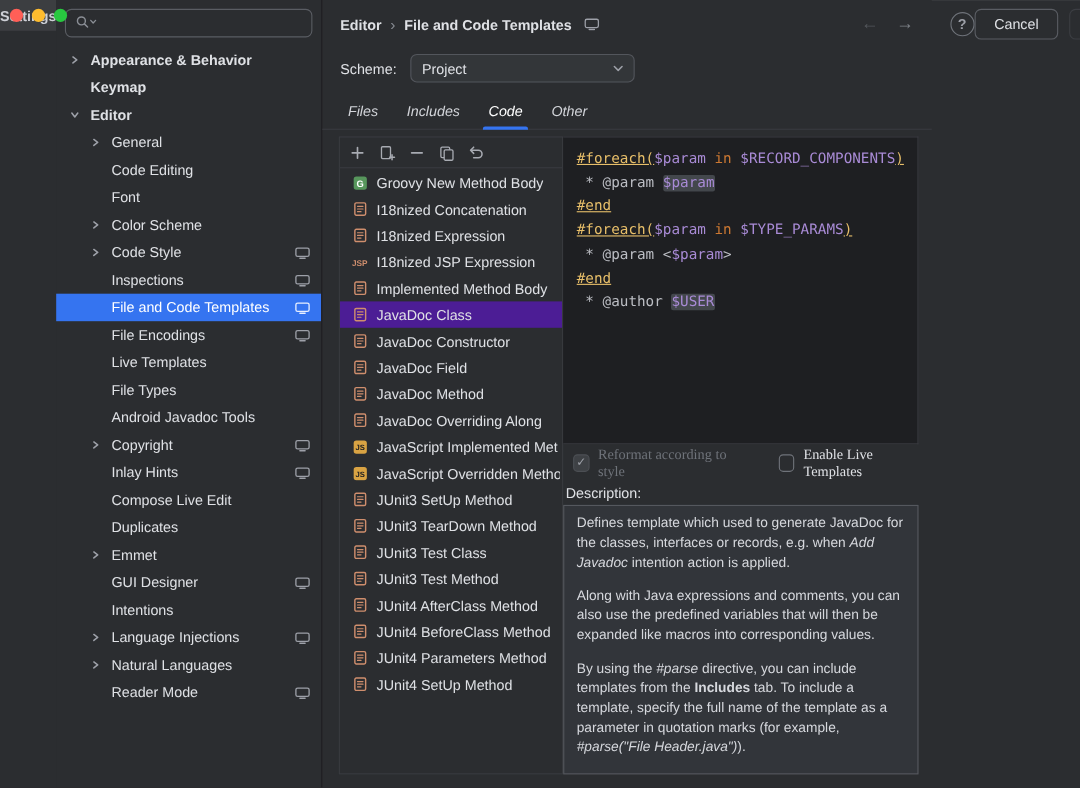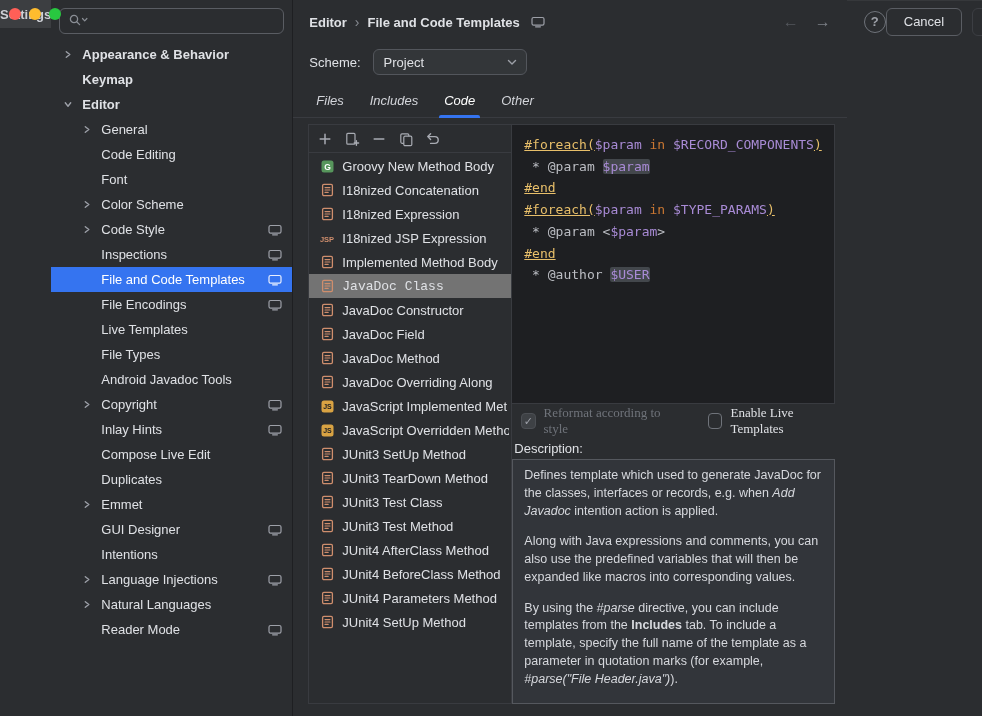--- a/index.html
+++ b/index.html
@@ -38,36 +38,36 @@
   .main{flex:1;display:flex;flex-direction:column;min-width:0;min-height:0;}
   .header-row{height:44px;flex:0 0 44px;display:flex;align-items:center;padding:0 16px;}
   .breadcrumb{display:flex;align-items:center;gap:8px;font-weight:bold;}
   .bc-sep{color:#878b92;font-weight:normal;font-size:14px;}
   .bc-badge{color:#9da0a8;display:inline-flex;margin-left:3px;}
   .nav-arrows{margin-left:auto;display:flex;gap:16px;font-size:16px;line-height:1;}
   .nav-back{color:#54575c;}
   .nav-fwd{color:#7d8187;}
 
   .scheme-row{height:36px;flex:0 0 36px;display:flex;align-items:center;gap:12px;padding:0 16px;}
-  .combo{width:154px;height:26px;background:#333639;border:1px solid #53565c;border-radius:6px;display:flex;align-items:center;padding:0 9px 0 10px;}
+  .combo{width:204px;height:26px;background:#333639;border:1px solid #53565c;border-radius:6px;display:flex;align-items:center;padding:0 9px 0 10px;}
   .combo-chev{margin-left:auto;color:#9da0a8;display:inline-flex;}
 
   .tabs{height:38px;flex:0 0 38px;display:flex;align-items:flex-end;padding:0 10px;border-bottom:1px solid #393b40;}
   .tab{padding:0 13px;height:34px;display:flex;align-items:center;position:relative;color:#d3d5da;font-style:italic;}
   .tab.active{color:#ffffff;justify-content:flex-end;}
   .tab.active::after{content:"";position:absolute;left:8px;right:8px;bottom:-1px;height:3px;background:#3574f0;border-radius:2px 2px 0 0;}
 
   
   .content{flex:1;display:flex;margin:6px 12px 12px 15px;min-height:0;}
   .list-panel{width:204px;flex:0 0 204px;display:flex;flex-direction:column;border:1px solid #393b40;background:#2b2d30;min-height:0;}
   .list-toolbar{height:28px;flex:0 0 28px;display:flex;align-items:center;gap:7px;padding:0 6px;border-bottom:1px solid #393b40;color:#a8abb2;}
   .tb-btn{width:20px;height:20px;display:inline-flex;align-items:center;justify-content:center;border-radius:4px;}
   .list{flex:1;overflow:hidden;padding-top:1px;}
   .list-row{height:24px;display:flex;align-items:center;gap:7px;padding:0 2px 0 10px;white-space:nowrap;overflow:hidden;}
-  .list-row.selected{background:#737373;font-family:Liberation Mono, monospace;}
+  .list-row.selected{background:#4c1d95;}
   .tpl-icon{width:16px;flex:0 0 16px;display:inline-flex;justify-content:center;}
   .list-label{overflow:hidden;}
 
   .right-panel{flex:1;display:flex;flex-direction:column;min-width:0;min-height:0;}
   .editor{height:280px;flex:0 0 280px;background:#1e1f22;border:1px solid #393b40;border-left:none;padding:9px 12px;font-family:"DejaVu Sans Mono",monospace;font-size:13px;line-height:21.7px;overflow:hidden;white-space:pre;}
   .c-kw{color:#e8bf6a;text-decoration:underline;}
   .c-op{color:#cc7832;}
   .c-var{color:#a98bd6;}
   .c-plain{color:#bcbec4;}
   .tok.hl{background:#43474c;border-radius:2px;}

